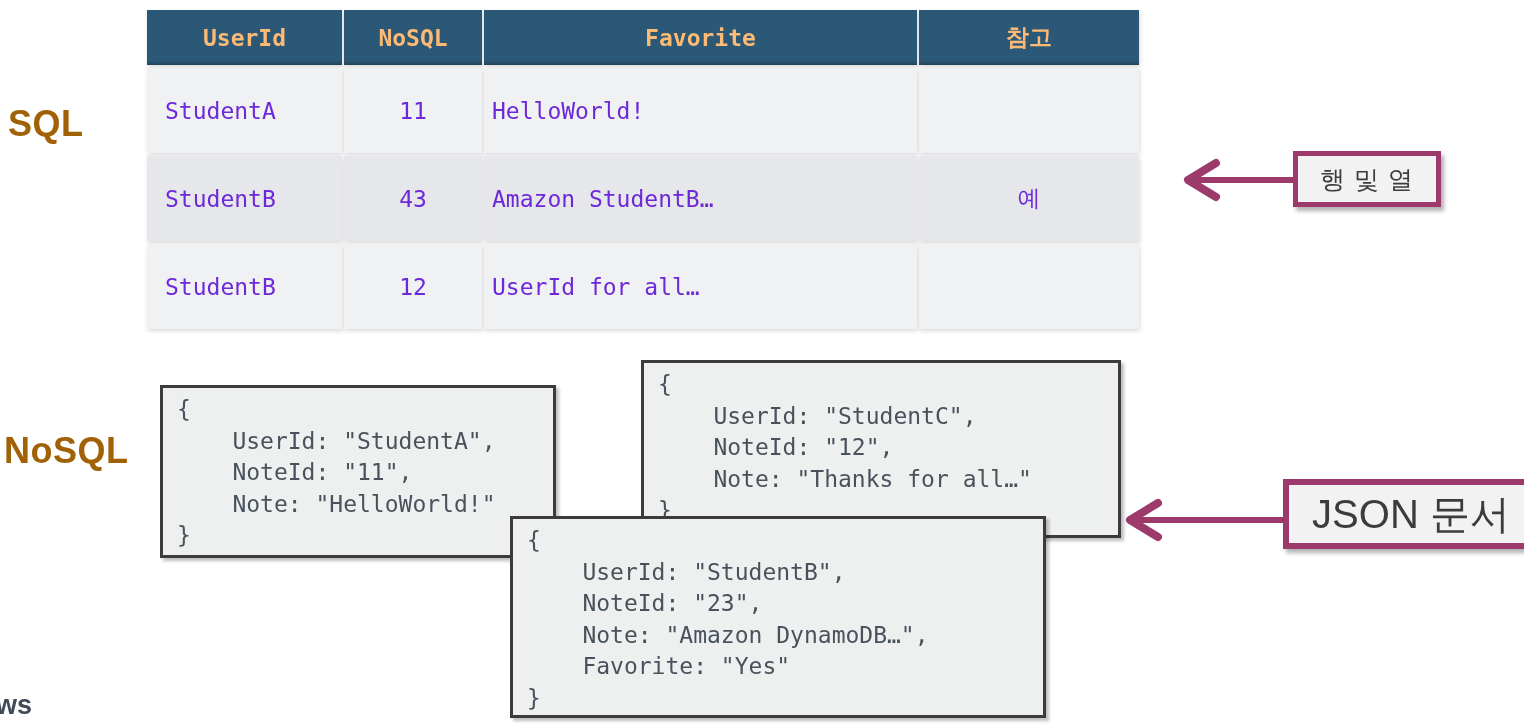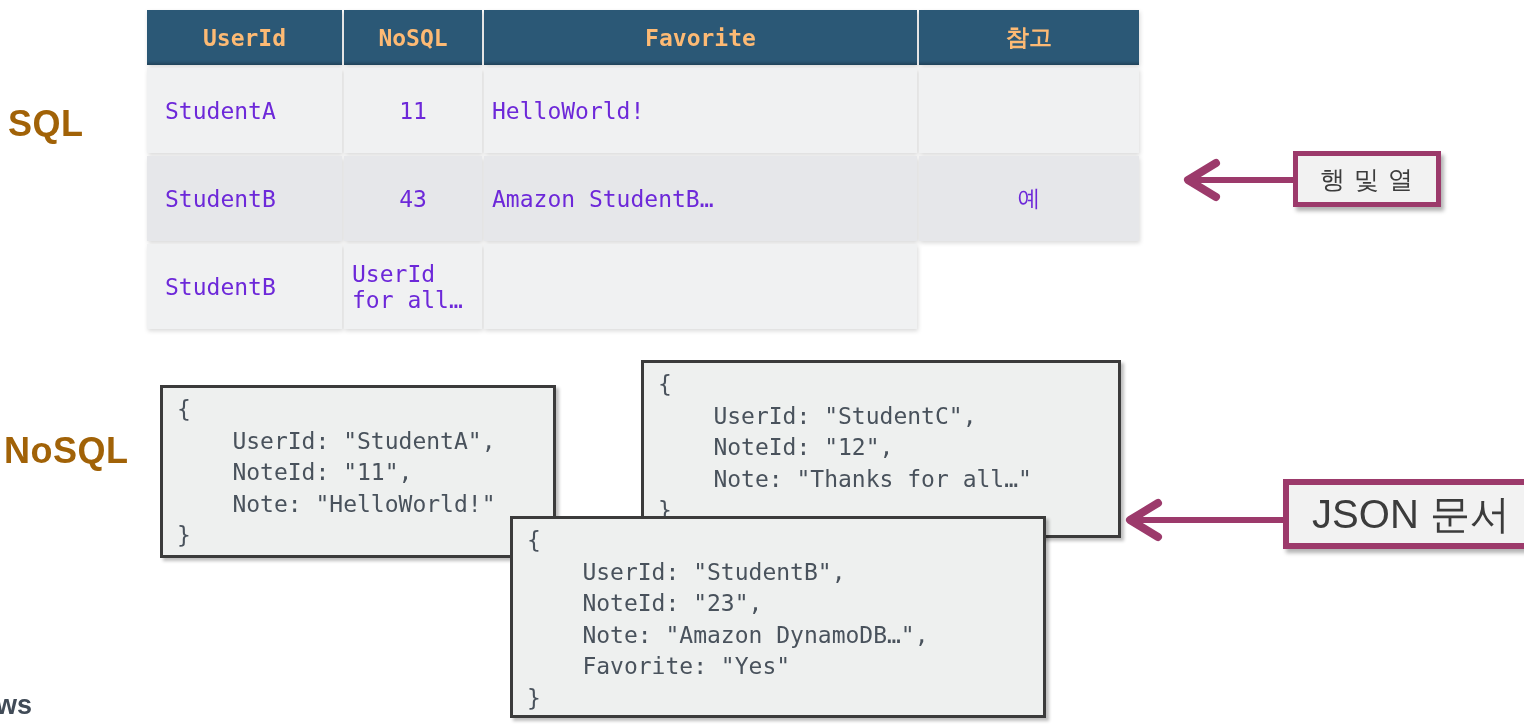--- a/index.html
+++ b/index.html
@@ -118,20 +118,21 @@
     <div class="cell dc light ac">11</div>
     <div class="cell dc light al2">HelloWorld!</div>
     <div class="cell dc light ac"></div>
 
     <div class="cell dc dark al">StudentB</div>
     <div class="cell dc dark ac">43</div>
     <div class="cell dc dark al2">Amazon StudentB…</div>
     <div class="cell dc dark ac">예</div>
 
     <div class="cell dc light al">StudentB</div>
+    <div class="cell dc light ac">12</div>
     <div class="cell dc light al2">UserId for all…</div>
     <div class="cell dc light ac"></div>
   </div>
 
   <svg class="arrow-svg" id="arrow-rows" width="122" height="48">
     <line x1="14" y1="24" x2="122" y2="24" stroke="#9c3a6b" stroke-width="6"></line>
     <path d="M38 7 L10 24 L38 41" fill="none" stroke="#9c3a6b" stroke-width="8" stroke-linecap="round" stroke-linejoin="round"></path>
   </svg>
   <div class="callout-box" id="callout-rows">행 및 열</div>
 

